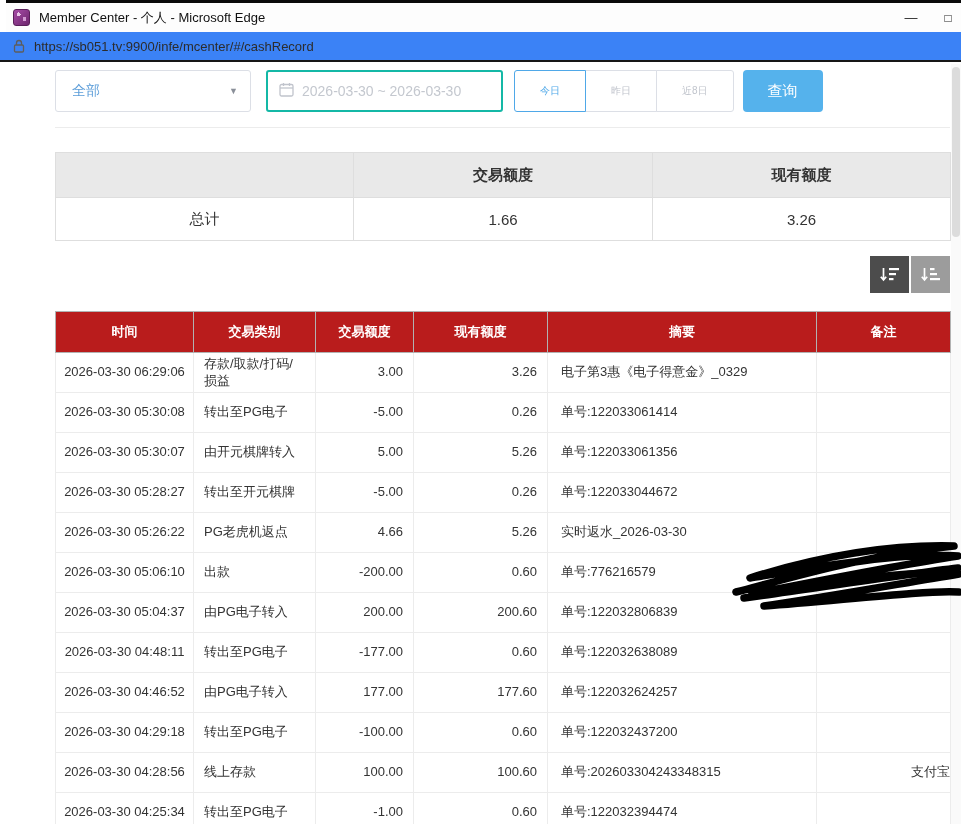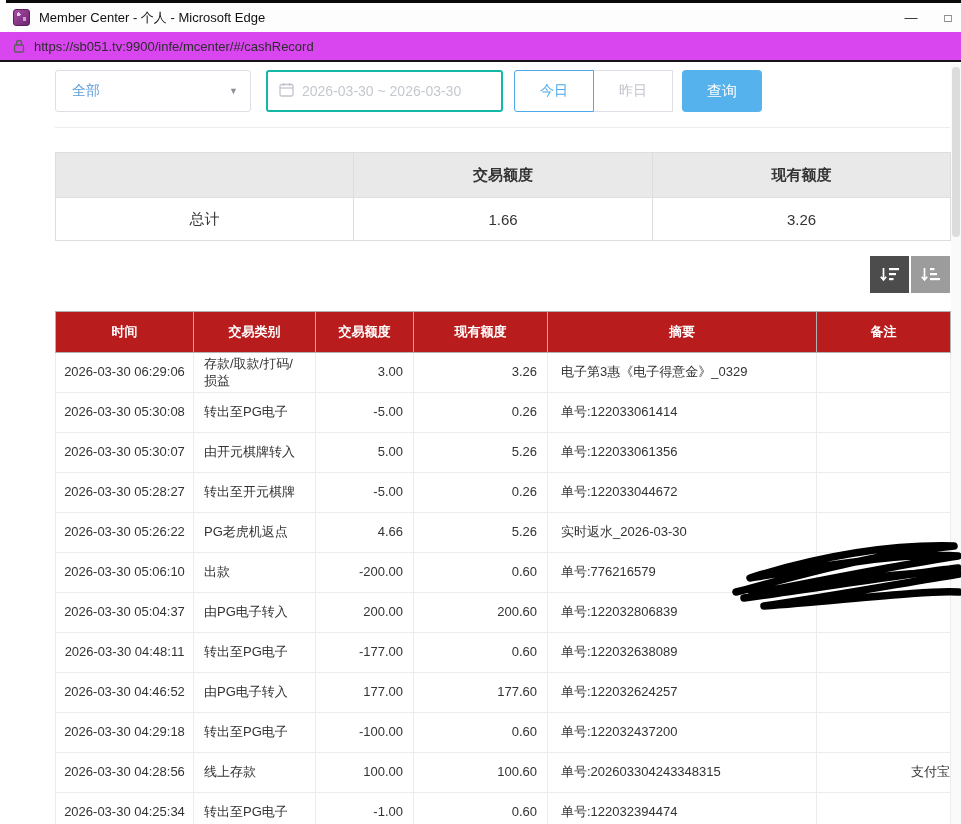--- a/index.html
+++ b/index.html
@@ -14,21 +14,21 @@
       radial-gradient(circle at 30% 30%, #e9c7e9 0 2px, transparent 2px),
       radial-gradient(circle at 70% 60%, #d29ad2 0 2px, transparent 2px),
       linear-gradient(135deg,#a64ca6,#6d256d);
     border:1px solid #5a1e5a; }
   .win-title { margin-left:9px; font-size:13px; color:#111; }
   .win-btn { position:absolute; top:0; width:36px; height:29px; display:flex;
     align-items:center; justify-content:center; font-size:13px; color:#222; cursor:default; }
   .win-btn.min { right:38px; }
   .win-btn.max { right:1px; font-size:12px; }
 
-  .urlbar { position:absolute; top:32px; left:0; width:961px; height:30px; background:#d946ef;
+  .urlbar { position:absolute; top:32px; left:0; width:961px; height:30px; background:#3b82f6;
     border-bottom:2px solid #161616; display:flex; align-items:center; padding-left:11px; }
   .lock-wrap { width:16px; display:flex; justify-content:center; }
   .url-text { margin-left:7px; font-size:13px; color:#2c2c2c; }
 
   
   .content { position:absolute; top:64px; left:0; width:824px; height:760px; background:#fff; }
   .inner { margin-left:55px; width:895px; }
 
   .filter-bar { display:flex; align-items:center; margin-top:6px; padding-bottom:15px;
     border-bottom:1px solid #ececec; }
@@ -37,21 +37,21 @@
     padding:0 12px 0 16px; cursor:pointer; }
   .select-value { font-size:14px; color:#5b9dd9; }
   .select-caret { font-size:9px; color:#8a8f99; }
 
   .date-box { margin-left:15px; width:237px; height:42px; border:2px solid #14b8a6;
     border-radius:3px; display:flex; align-items:center; padding:0 11px; cursor:pointer; }
   .date-text { margin-left:8px; font-size:14px; color:#c4c8cf; }
 
   .btn-group { margin-left:11px; display:flex; }
   .range-btn { height:42px; padding:0 25px; background:#fff; border:1px solid #dcdfe6;
-    font-size:14px; color:#c0c4cc; margin-left:-1px; cursor:pointer;
+    font-size:10px; color:#c0c4cc; margin-left:-1px; cursor:pointer;
     font-family:inherit; }
   .range-btn.first { border-radius:3px 0 0 3px; margin-left:0; }
   .range-btn.last  { border-radius:0 3px 3px 0; }
   .range-btn.active { border:1px solid #4fa8e8; color:#4fa8e8; position:relative; z-index:2; }
 
   .search-btn { margin-left:9px; width:80px; height:42px; background:#55b2ec; color:#fff;
     border:none; border-radius:4px; font-size:15px; cursor:pointer; font-family:inherit; }
 
   table { border-collapse:collapse; table-layout:fixed; }
   .summary-table { margin-top:24px; width:895px; }
@@ -121,20 +121,21 @@
             <line x1="4.5" y1="1" x2="4.5" y2="4" stroke="#c0c4cc" stroke-width="1.3"></line>
             <line x1="10.5" y1="1" x2="10.5" y2="4" stroke="#c0c4cc" stroke-width="1.3"></line>
           </svg>
         </span>
         <span class="date-text">2026-03-30 ~ 2026-03-30</span>
       </div>
 
       <div class="btn-group">
         <button class="range-btn first active">今日</button>
         <button class="range-btn">昨日</button>
+        <button class="range-btn last">近8日</button>
       </div>
 
       <button class="search-btn">查询</button>
     </div>
 
     <table class="summary-table">
       <colgroup>
           <col style="width:298px">
           <col style="width:299px">
           <col style="width:298px">

